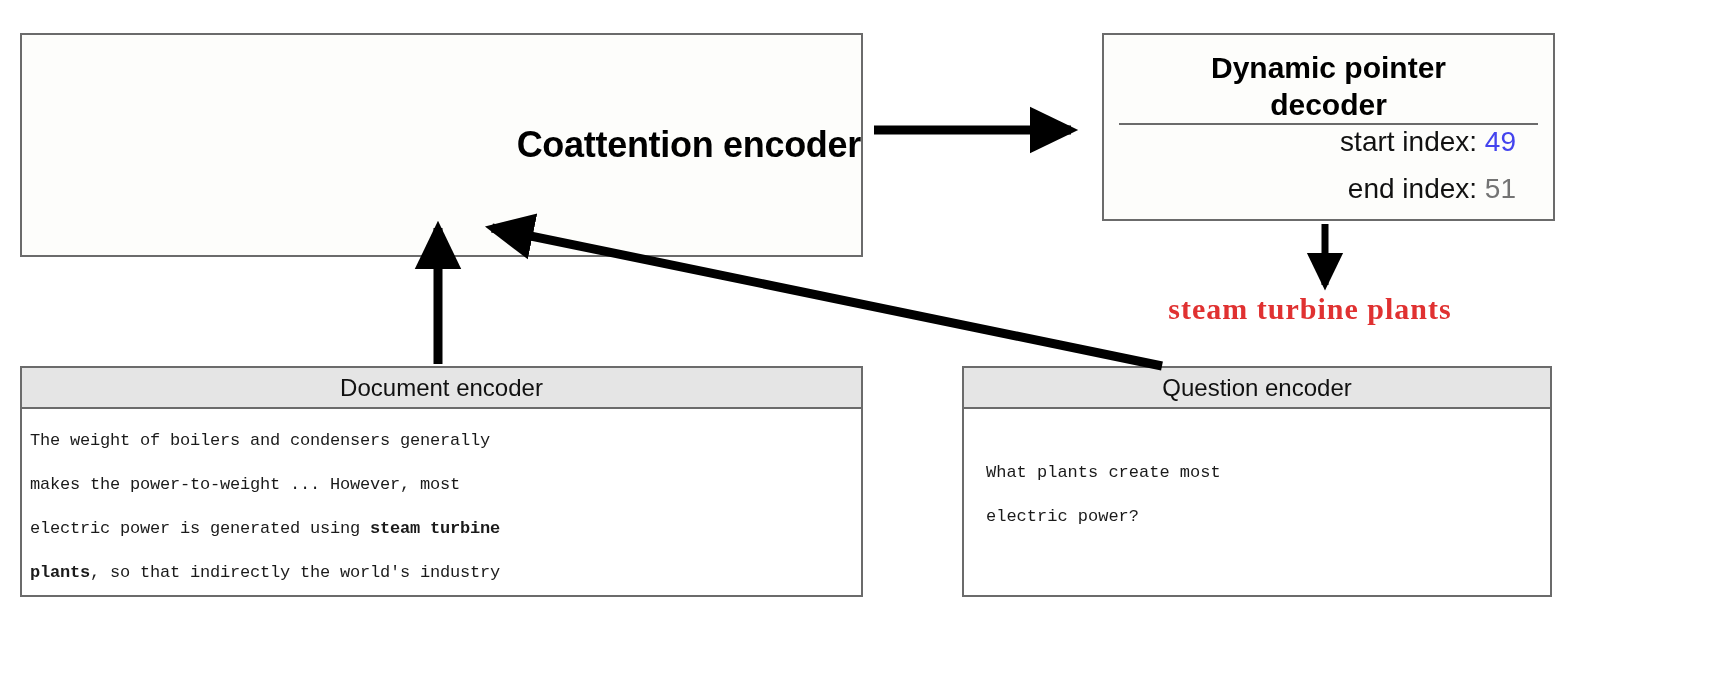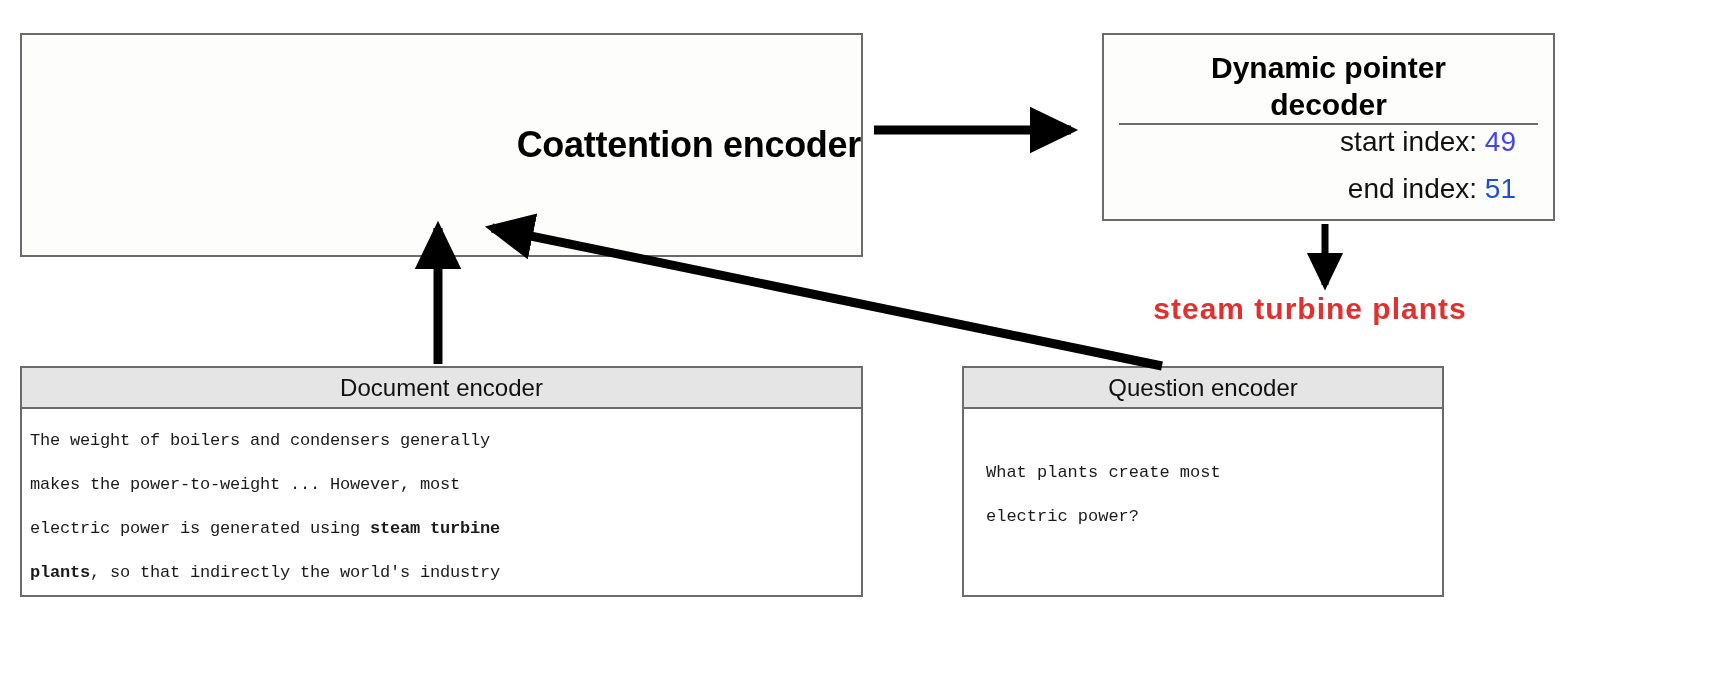--- a/index.html
+++ b/index.html
@@ -74,30 +74,30 @@
     padding-right: 22px;
     gap: 13px;
   }
   .index-line {
     font-size: 28px;
     color: #111111;
     white-space: nowrap;
     line-height: 1.22;
   }
   .val-start { color: #4444ee; }
-  .val-end   { color: #1d4ed8; }
+  .val-end   { color: #737373; }
 
   
   #answer-text {
     position: absolute;
     left: 1090px;
     top: 292px;
     width: 440px;
     text-align: center;
-    font-family: Liberation Sans, sans-serif;
+    font-family: Liberation Serif, serif;
     font-weight: bold;
     font-size: 30px;
     letter-spacing: 1px;
     color: #e03131;
     white-space: nowrap;
   }
 
   
   .panel {
     position: absolute;
@@ -134,21 +134,21 @@
     width: 843px;
     height: 231px;
   }
   #document-encoder .panel-body {
     padding: 10px 6px 6px 8px;
     letter-spacing: -0.2px;
   }
   #question-encoder {
     left: 962px;
     top: 366px;
-    width: 482px;
+    width: 590px;
     height: 231px;
   }
   #question-encoder .panel-body {
     padding: 42px 6px 6px 22px;
     letter-spacing: 0px;
   }
   .kw { font-weight: bold; }
 
   
   #arrows {

